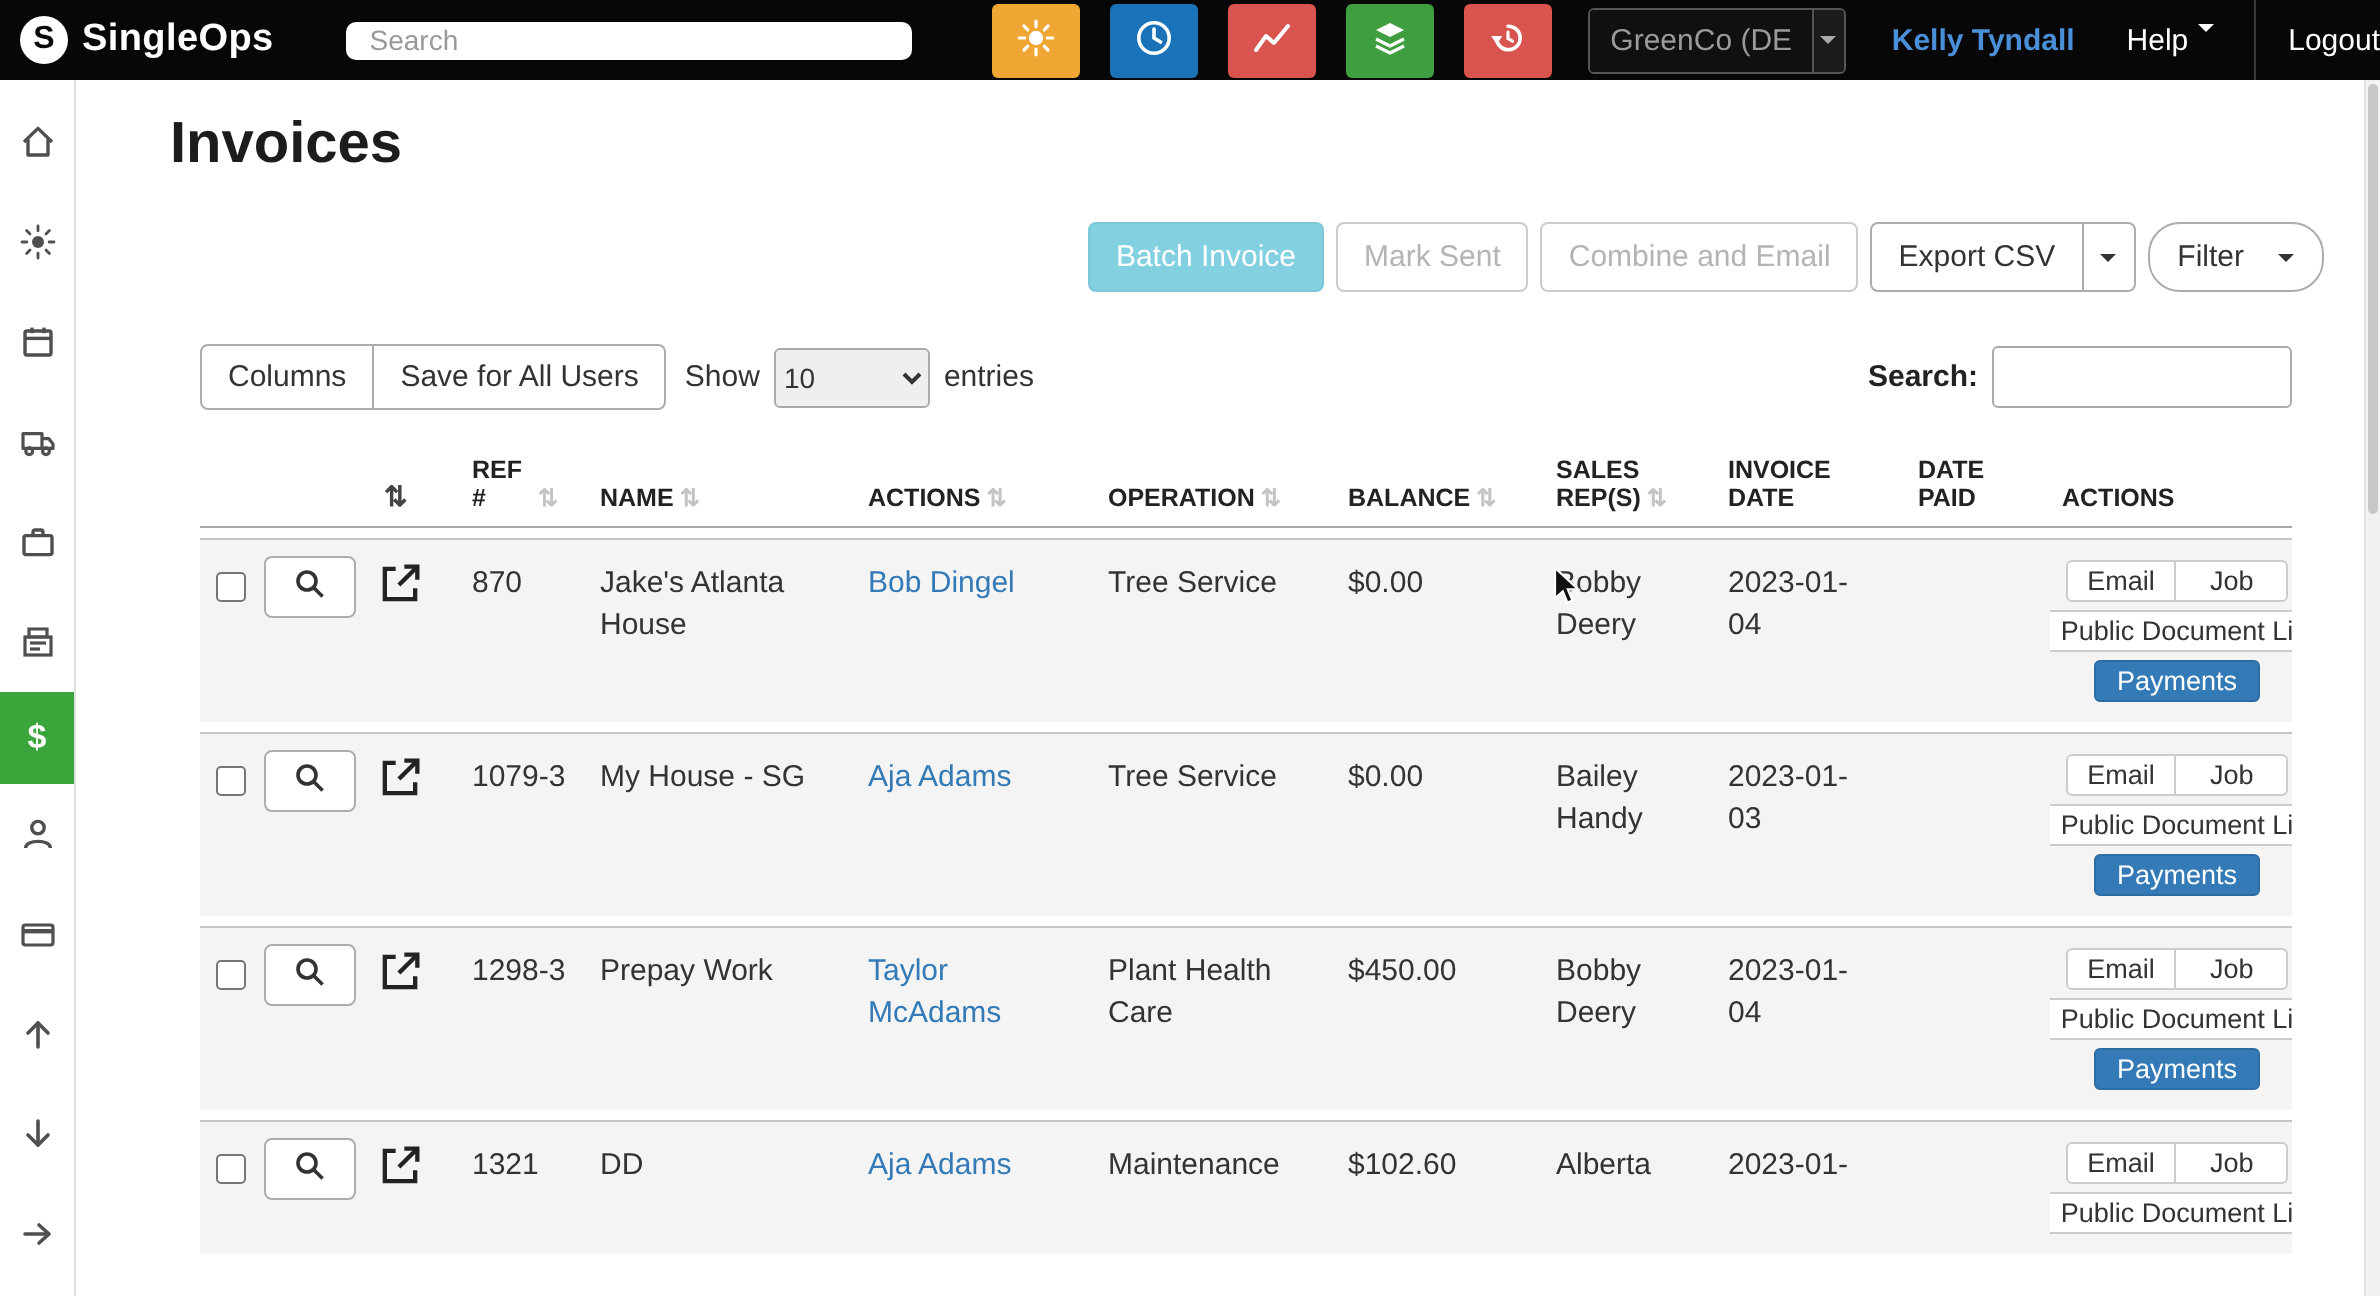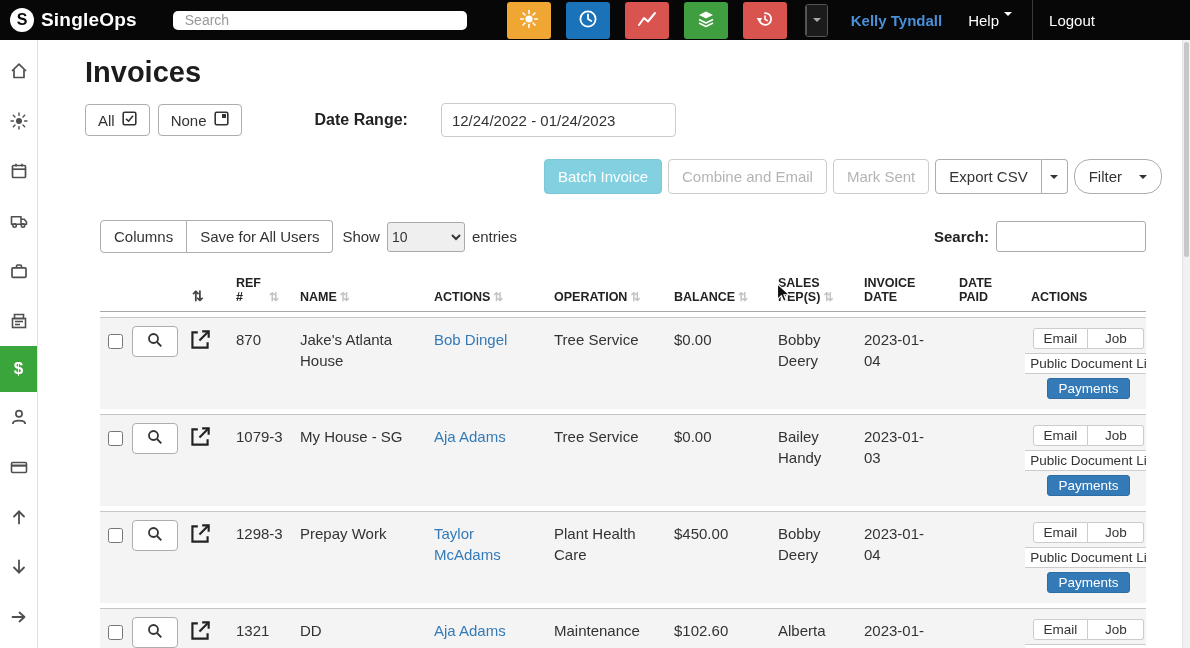--- a/index.html
+++ b/index.html
@@ -176,20 +176,21 @@
         <span>
           <svg width="20" height="20" viewBox="0 0 20 20">
               <path d="M4.3 10 A5.9 5.9 0 1 0 10 4.1" fill="none" stroke="#fff" stroke-width="1.8" stroke-linecap="round"></path>
           <polygon points="1.6,9 7.2,9 4.4,13.2" fill="#fff"></polygon>
           <path d="M10 7 V10.3 L12.3 11.6" fill="none" stroke="#fff" stroke-width="1.6" stroke-linecap="round"></path>
             </svg>
         </span>
       </button>
     </div>
     <div class="company">
+      <span class="company-main">GreenCo (DE</span>
       <span class="company-caret">
         <span class="caret"></span>
       </span>
     </div>
     <a class="top-user">Kelly Tyndall</a>
     <a class="top-help">
       <span>Help</span>
       <span class="caret caret-white"></span>
     </a>
     <span class="top-div"></span>
@@ -301,43 +302,25 @@
             <path d="M3.5 10 H15"></path>
             <path d="M10.5 5.5 L15.5 10 L10.5 14.5"></path>
           </svg>
         </span>
     </div>
   </div>
 
   <div class="main">
     <h1 class="page-title">Invoices</h1>
 
-    <div class="filter-row">
-      <button class="btn btn-allnone">
-        <span>All</span>
-        <span><svg width="15" height="15" viewBox="0 0 15 15" fill="none" stroke="#333" stroke-width="1.6">
-              <rect x="1.2" y="1.2" width="12.6" height="12.6" rx="1.5"></rect>
-              <path d="M4 7.8 L6.6 10.2 L11 4.8"></path>
-            </svg></span>
-      </button>
-      <button class="btn btn-allnone">
-        <span>None</span>
-        <span><svg width="15" height="15" viewBox="0 0 15 15" fill="none" stroke="#333" stroke-width="1.6">
-              <rect x="1.2" y="1.2" width="12.6" height="12.6" rx="1.5"></rect>
-              <rect x="8" y="3" width="4" height="4" fill="#333" stroke="none"></rect>
-            </svg></span>
-      </button>
-      <span class="daterange-label">Date Range:</span>
-      <input class="daterange-input" type="text" value="12/24/2022 - 01/24/2023" style="">
-    </div>
 
     <div class="toolbar-row">
       <button class="btn tb-btn btn-batch">Batch Invoice</button>
+      <button class="btn tb-btn btn-muted">Mark Sent</button>
       <button class="btn tb-btn btn-muted">Combine and Email</button>
-      <button class="btn tb-btn btn-muted">Mark Sent</button>
       <span class="split">
         <button class="btn tb-btn main-part">Export CSV</button>
         <button class="btn caret-part">
           <span class="caret caret-dark"></span>
         </button>
       </span>
       <button class="btn btn-filter">
         <span>Filter</span>
         <span class="caret caret-dark"></span>
       </button>

